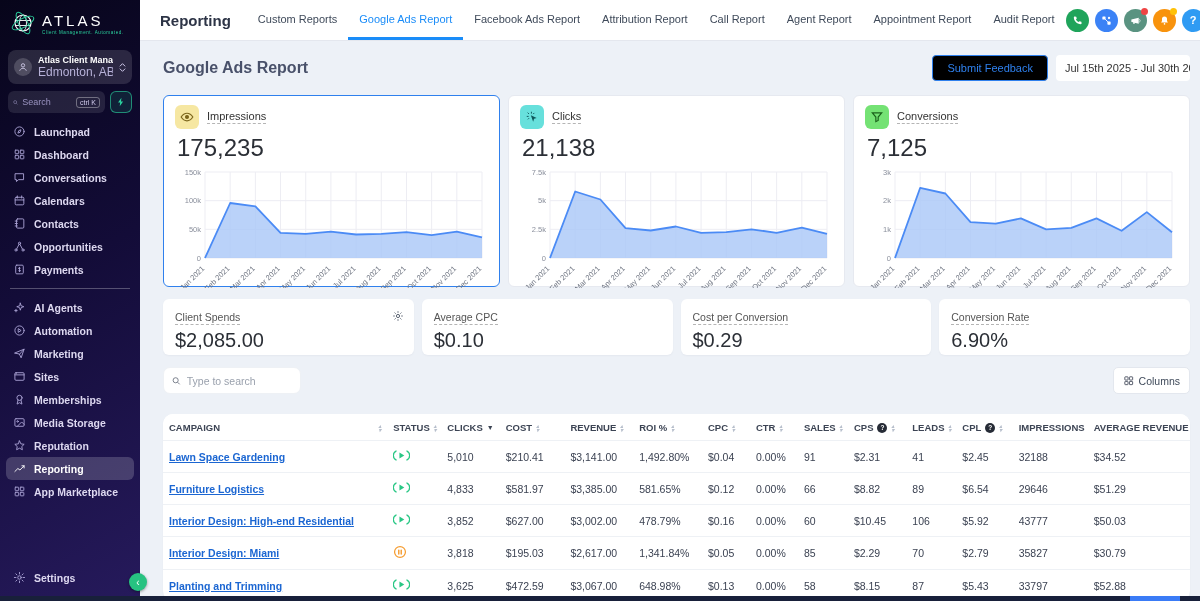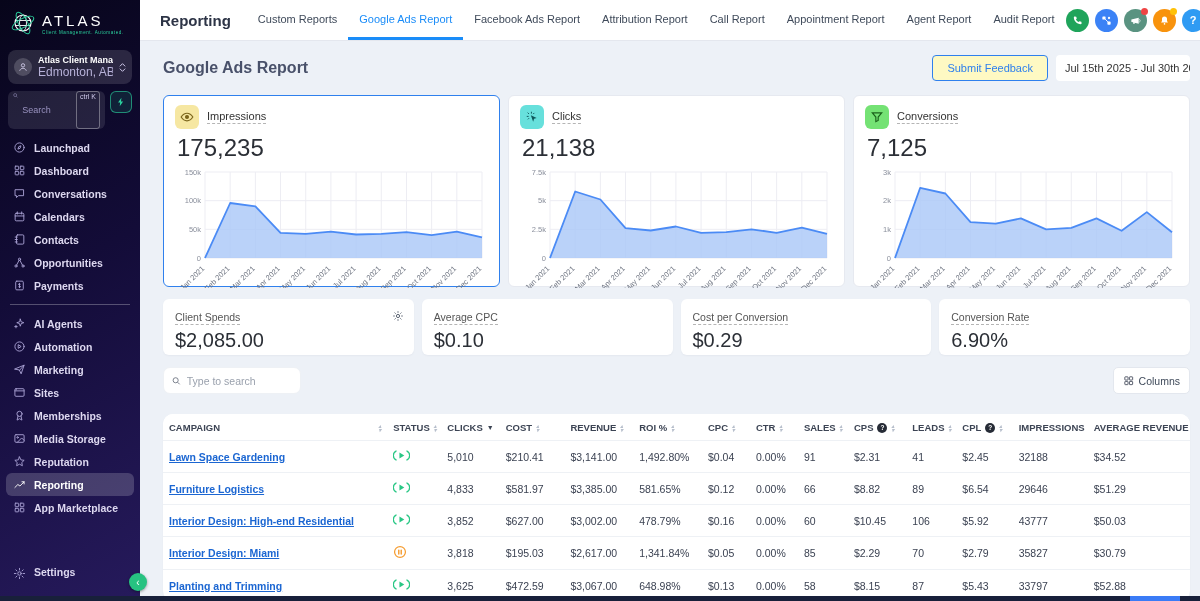--- a/index.html
+++ b/index.html
@@ -15,36 +15,36 @@
   .logo-tag { font-size:4.5px; letter-spacing:.6px; color:#2bd4a0; margin-top:1px; }
   .client-box { margin:4px 8px; background:rgba(255,255,255,.13); border-radius:8px; padding:5px 6px;
                 display:flex; align-items:center; gap:6px; cursor:pointer; }
   .client-avatar { width:18px; height:18px; border-radius:50%; background:rgba(255,255,255,.18);
                    display:flex; align-items:center; justify-content:center; flex:0 0 18px; }
   .client-meta { flex:1; min-width:0; }
   .client-name { font-size:9px; font-weight:700; color:#fff; white-space:nowrap; overflow:hidden; }
   .client-loc { font-size:12px; color:#b7b1d8; white-space:nowrap; overflow:hidden; }
   .client-chevrons { display:flex; flex-direction:column; gap:1px; }
   .search-row { margin:3px 8px 7px; display:flex; gap:5px; }
-  .sb-search { flex:1; background:rgba(255,255,255,.1); border-radius:6px; height:38px; display:flex;
-               gap:4px; padding:0 5px; }
+  .sb-search { flex:1; background:rgba(255,255,255,.1); border-radius:6px; height:22px; display:flex;
+               align-items:center; gap:4px; padding:0 5px; }
   .sb-search input { background:transparent; border:none; outline:none; color:#cfc9ea; font-size:9px; width:100%;
                      min-width:0; font-family:"Liberation Sans",sans-serif; }
   .sb-search input::placeholder { color:#9a93c0; }
   .kbd { font-size:7px; color:#cfc9ea; border:1px solid rgba(255,255,255,.35); border-radius:3px; padding:1px 3px; white-space:nowrap; }
   .zap-btn { width:22px; height:22px; flex:0 0 22px; border:1px solid rgba(43,212,160,.6); background:rgba(43,212,160,.12);
              border-radius:6px; display:flex; align-items:center; justify-content:center; cursor:pointer; }
   .nav { padding:0 6px; }
   .nav-item { display:flex; align-items:center; gap:8px; height:23px; padding:0 6px; border-radius:6px;
               font-size:10.5px; font-weight:600; color:#ddd8f0; cursor:pointer; white-space:nowrap; }
   .nav-item .nicon { width:14px; height:14px; display:flex; align-items:center; justify-content:center; color:#aaa2d4; flex:0 0 14px; }
   .nav-item.active { background:rgba(255,255,255,.18); color:#fff; }
   .nav-item.active .nicon { color:#fff; }
   .divider { height:1px; background:rgba(255,255,255,.28); margin:7px 10px; }
-  .settings-row { margin:auto 6px 12px; display:flex; gap:8px; height:23px; padding:0 6px;
+  .settings-row { margin:auto 6px 12px; display:flex; align-items:center; gap:8px; height:23px; padding:0 6px;
                   font-size:10.5px; font-weight:600; color:#ddd8f0; cursor:pointer; }
   .settings-row .nicon { width:14px; height:14px; color:#aaa2d4; display:flex; align-items:center; justify-content:center; }
   .collapse-btn { position:absolute; right:-7px; bottom:10px; width:18px; height:18px; border-radius:50%;
                   background:#27c281; color:#fff; font-size:10px; display:flex; align-items:center; justify-content:center;
                   cursor:pointer; box-shadow:0 1px 3px rgba(0,0,0,.4); z-index:10; }
 
   
   .main { flex:1; display:flex; flex-direction:column; min-width:0; }
   .topbar { height:56px; background:#fff; border-bottom:1px solid #e4e7ee; display:flex; align-items:stretch; padding:0 10px 0 20px; }
   .topbar-title { font-size:15px; font-weight:700; color:#2d3446; align-self:center; margin-right:16px; }
@@ -55,21 +55,21 @@
   .topbar-icons { margin-left:auto; display:flex; gap:6px; align-items:center; }
   .circle-icon { width:23px; height:23px; border-radius:50%; display:flex; align-items:center; justify-content:center;
                  color:#fff; position:relative; cursor:pointer; font-size:11px; }
   .badge-dot { position:absolute; top:-1px; right:-1px; width:7px; height:7px; border-radius:50%; }
 
   
   .content { flex:1; padding:12px 10px 0 23px; position:relative; }
   .page-head { display:flex; align-items:center; margin:2px 0 14px; }
   .page-title { font-size:16px; font-weight:700; color:#49516a; }
   .head-right { margin-left:auto; display:flex; gap:8px; align-items:center; }
-  .feedback-btn { background:#fef9c3; border:1px solid #2f80ed; color:#2f80ed; font-size:11px; border-radius:4px;
+  .feedback-btn { background:#000000; border:1px solid #2f80ed; color:#2f80ed; font-size:11px; border-radius:4px;
                   padding:6px 14px; cursor:pointer; font-family:"Liberation Sans",sans-serif; }
   .date-box { background:#fff; border-radius:4px; padding:7px 9px; font-size:11px; color:#333; width:134px;
               white-space:nowrap; overflow:hidden; cursor:pointer; }
 
   .chart-row { display:flex; gap:8px; }
   .chart-card { flex:1; background:#fff; border:1px solid #e6e9f0; border-radius:6px; padding:9px 11px 2px;
                 height:192px; cursor:pointer; min-width:0; }
   .chart-card.selected { border:1.5px solid #2f80ed; }
   .card-top { display:flex; align-items:center; gap:8px; }
   .icon-chip { width:24px; height:24px; border-radius:6px; display:flex; align-items:center; justify-content:center; flex:0 0 24px; }
@@ -339,22 +339,22 @@
 
   <div class="main">
     <header class="topbar">
       <div class="topbar-title">Reporting</div>
       <div class="tabs" id="tabs">
           <div class="tab">Custom Reports</div>
           <div class="tab active">Google Ads Report</div>
           <div class="tab">Facebook Ads Report</div>
           <div class="tab">Attribution Report</div>
           <div class="tab">Call Report</div>
+          <div class="tab">Agent Report</div>
           <div class="tab">Appointment Report</div>
-          <div class="tab">Agent Report</div>
           <div class="tab">Audit Report</div>
         </div>
       <div class="topbar-icons">
         <div class="circle-icon" style="background:#1fa45b">
           <svg width="11" height="11" viewBox="0 0 24 24">
               <path d="M6 3C5 3 4 4 4 5c0 8.3 6.7 15 15 15 1 0 2-1 2-2l-.6-3.2-4-1.3-1.9 1.9c-2.8-1.2-4.7-3.1-5.9-5.9l1.9-1.9-1.3-4z" fill="#fff"></path>
             </svg>
         </div>
         <div class="circle-icon" style="background:#3b82f6">
           <svg width="11" height="11" viewBox="0 0 24 24">

